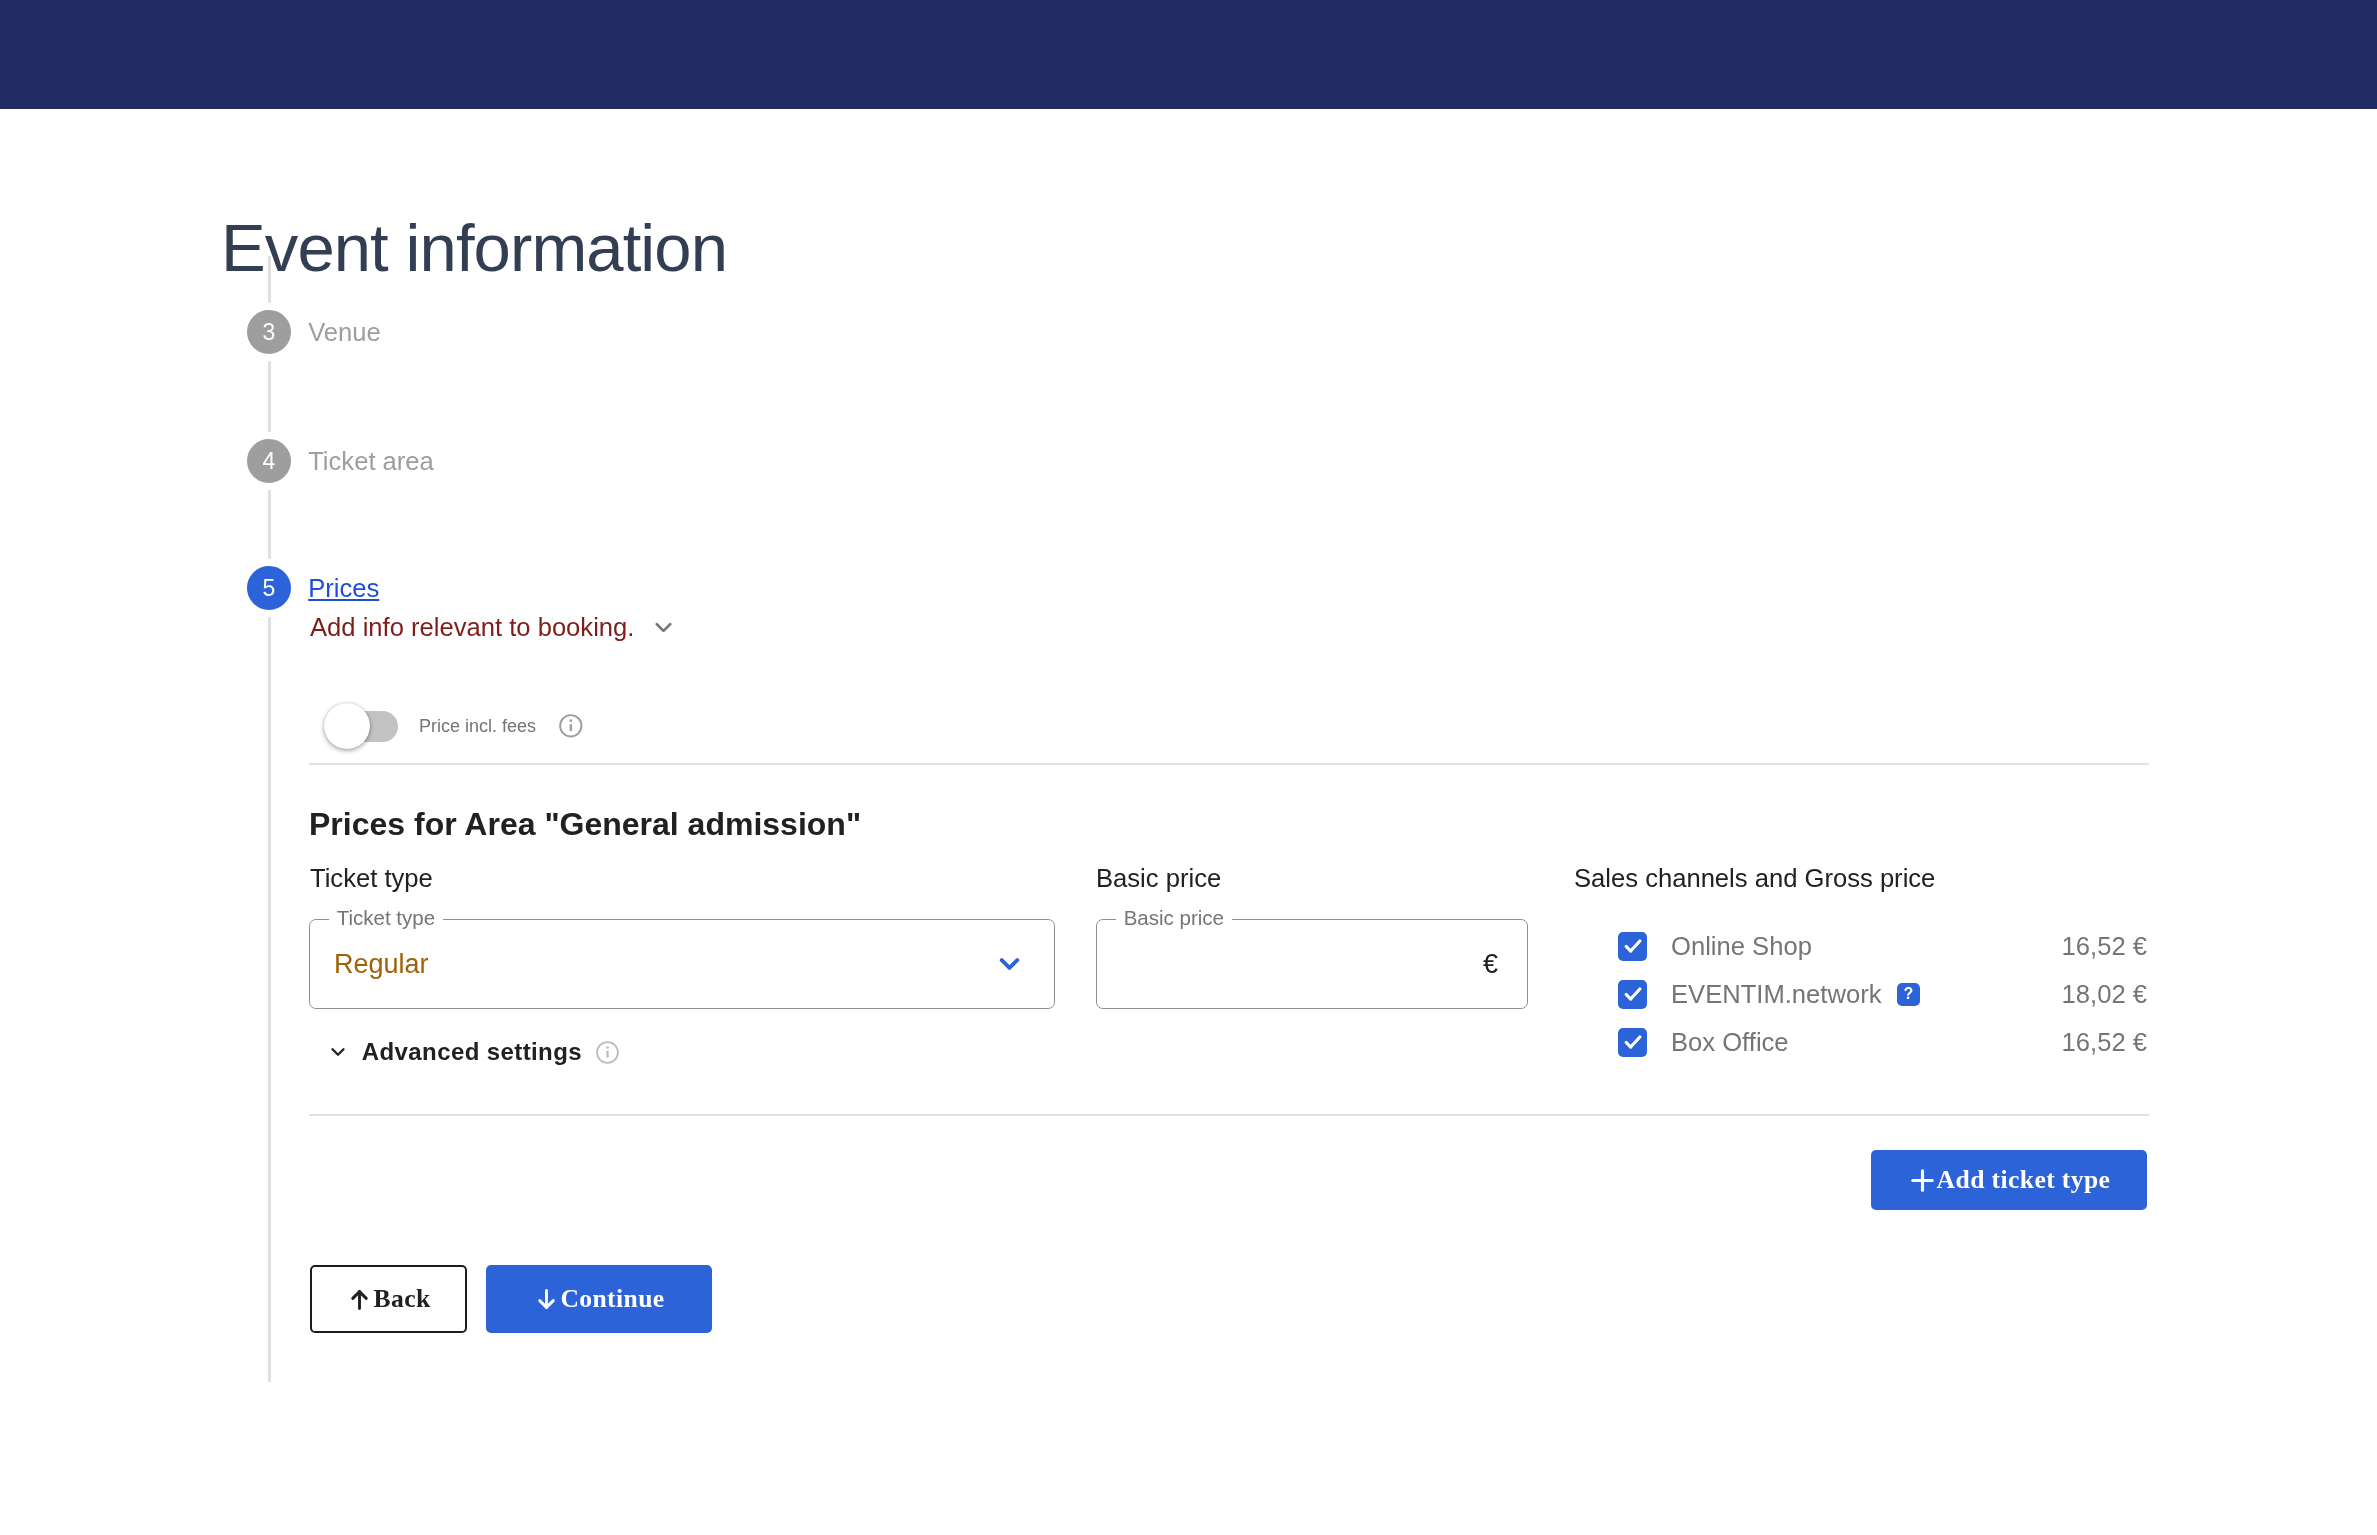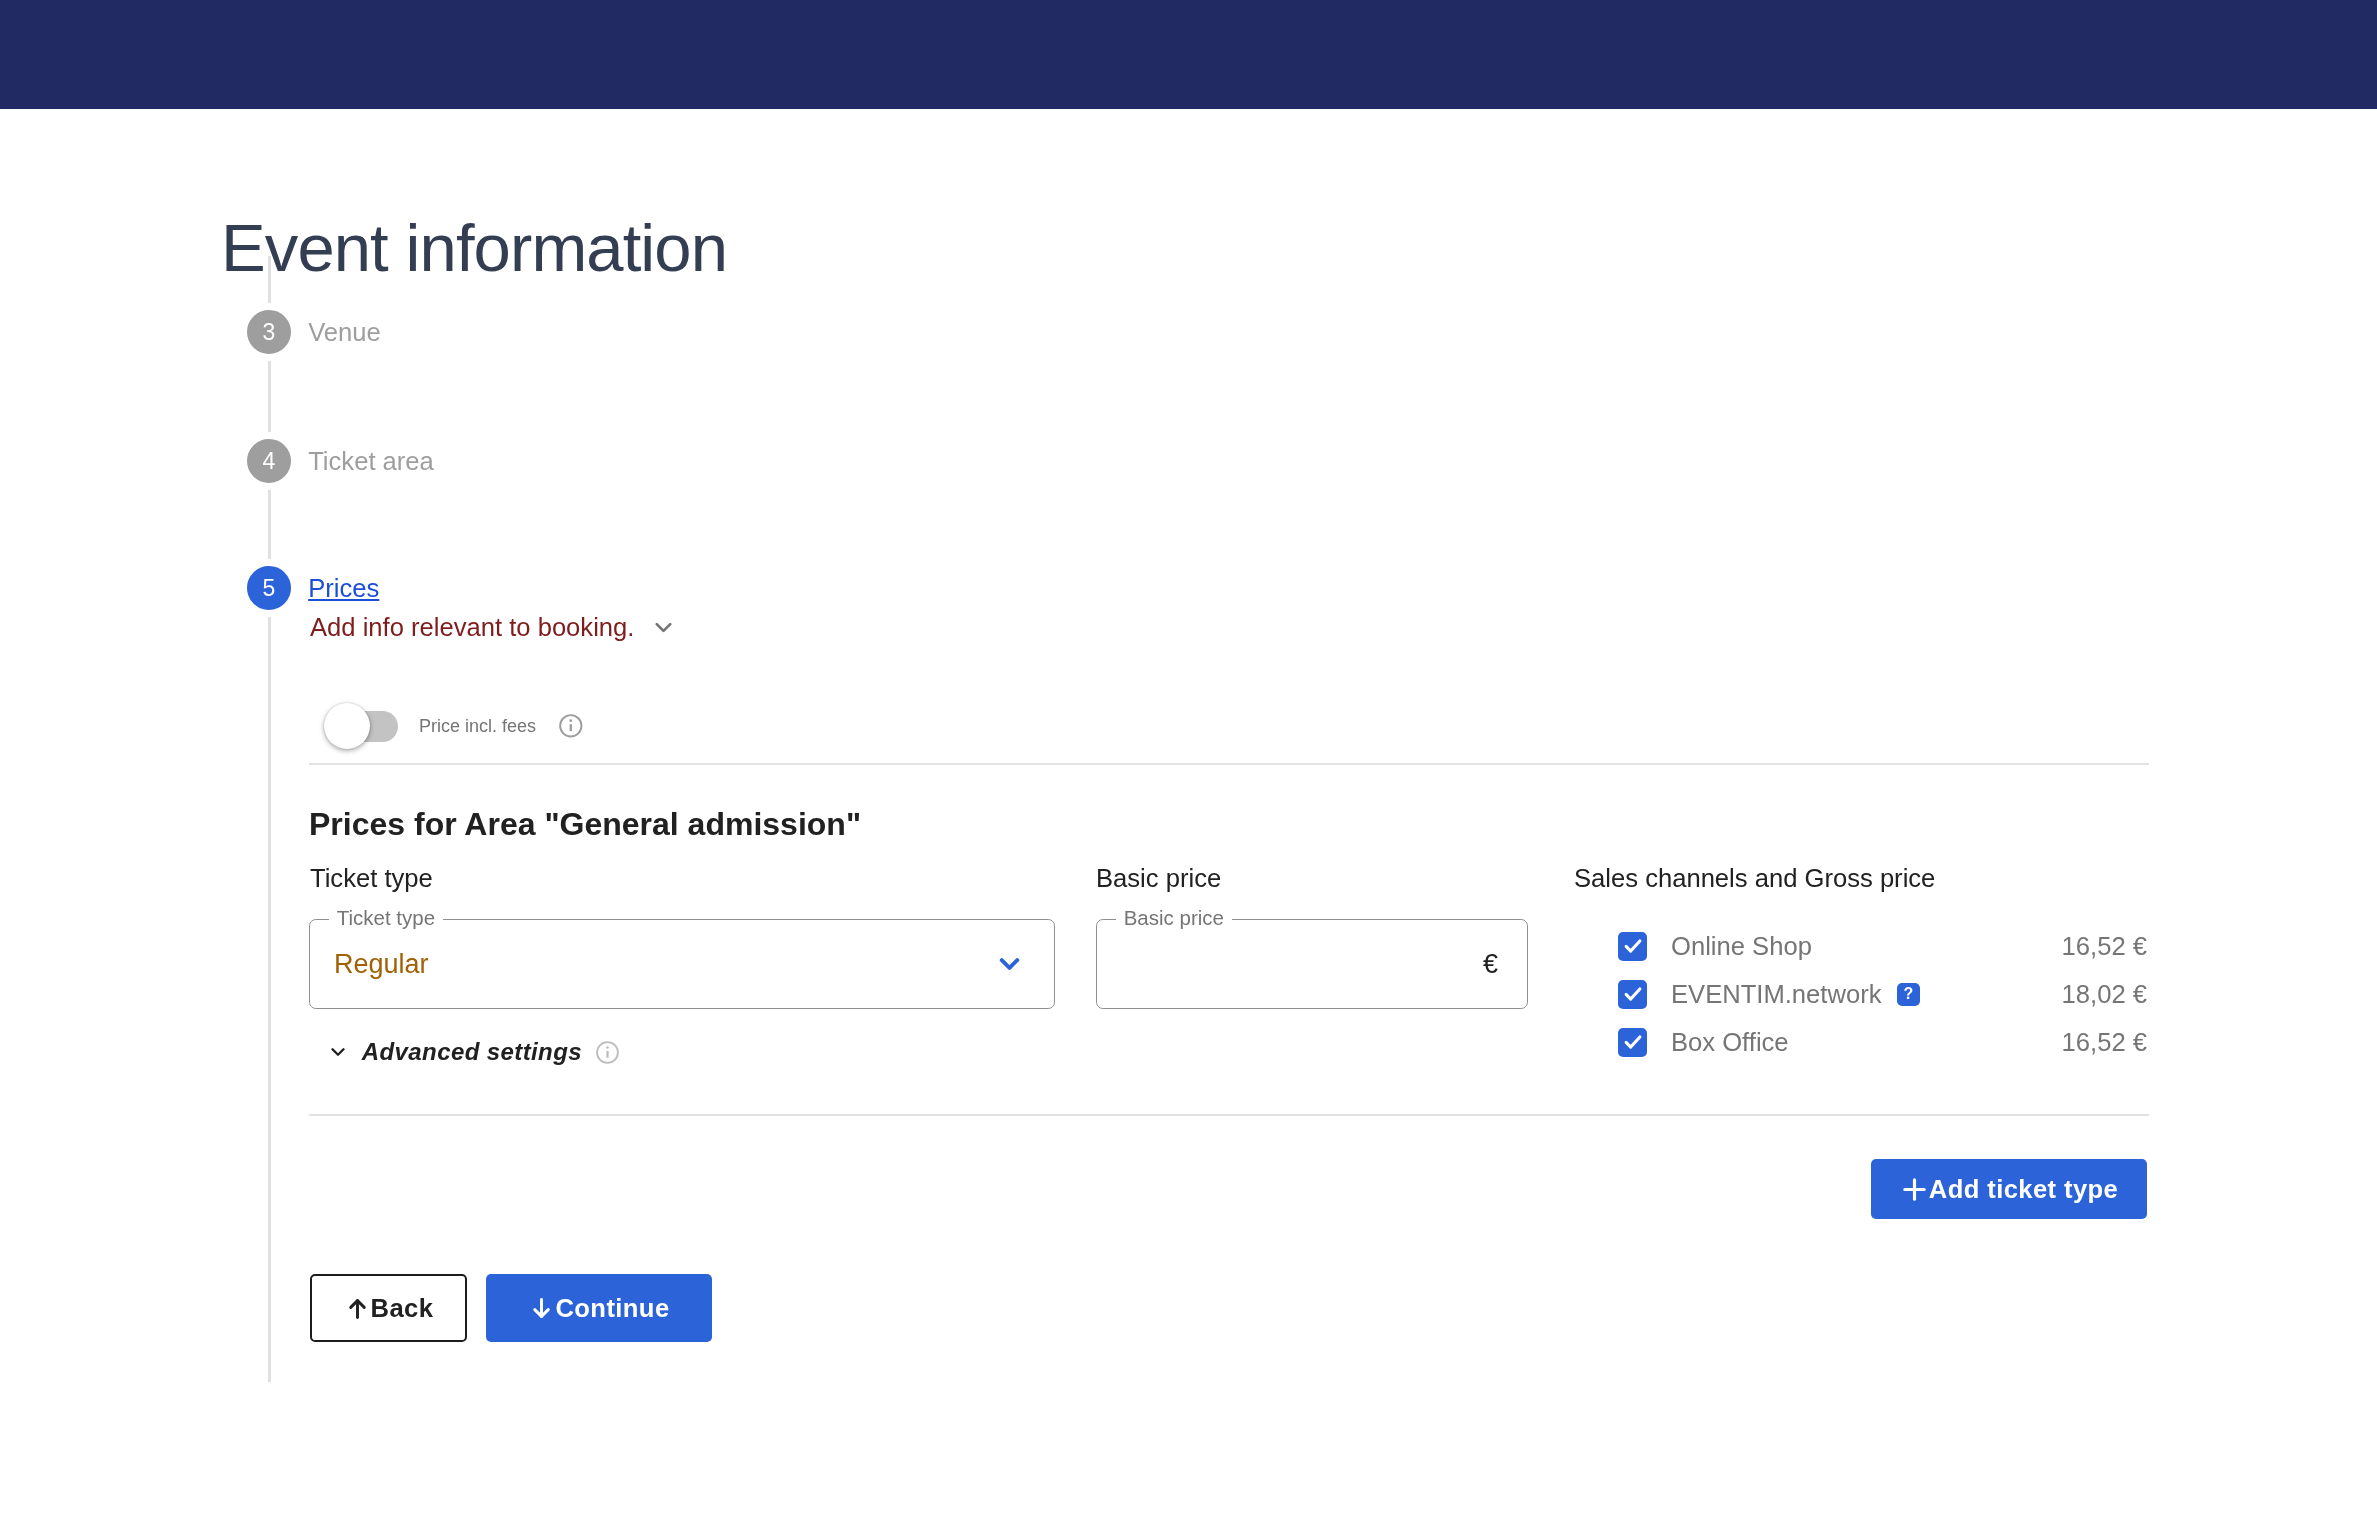--- a/index.html
+++ b/index.html
@@ -50,25 +50,25 @@
   .currency-suffix{position:absolute;right:29px;top:50%;transform:translateY(-50%);font-size:27px;color:#212121;}
   
   .channels{position:absolute;left:1574px;top:922px;width:573px;}
   .channel-row{display:flex;align-items:center;height:48px;padding-left:44px;}
   .checkbox{width:29px;height:29px;border-radius:5.1px;background:#2c63d9;display:flex;align-items:center;justify-content:center;cursor:pointer;flex:0 0 auto;}
   .channel-label{margin-left:24px;font-size:25.6px;color:#757575;}
   .help-badge{margin-left:15.4px;width:23px;height:23px;border-radius:5.1px;background:#2c63d9;color:#fff;
     font-size:16px;font-weight:700;display:flex;align-items:center;justify-content:center;cursor:pointer;}
   .channel-price{margin-left:auto;font-size:25.6px;color:#757575;}
   
-  .advanced-row{position:absolute;left:327px;top:1033px;height:38px;display:flex;align-items:center;gap:12.8px;cursor:pointer;font-style:italic;}
+  .advanced-row{position:absolute;left:327px;top:1033px;height:38px;display:flex;align-items:center;gap:12.8px;cursor:pointer;}
   .advanced-label{font-size:24px;font-weight:700;color:#212121;letter-spacing:0.4px;}
   
   .btn{display:flex;align-items:center;justify-content:center;gap:0;border-radius:5.1px;
-    font-family:Liberation Sans, sans-serif;font-size:25.6px;font-weight:700;letter-spacing:0.4px;cursor:pointer;margin-top:9px;}
+    font-family:Liberation Serif, serif;font-size:25.6px;font-weight:700;letter-spacing:0.4px;cursor:pointer;}
   .add-ticket-btn{position:absolute;left:1871px;top:1150px;width:276px;height:60px;background:#2c63d9;border:none;color:#fff;}
   .back-btn{position:absolute;left:310px;top:1265px;width:157px;height:68px;background:#fff;border:2.6px solid #1c1c1c;color:#212121;box-sizing:border-box;}
   .continue-btn{position:absolute;left:486px;top:1265px;width:226px;height:68px;background:#2c63d9;border:none;color:#fff;}
   .icon{display:inline-flex;flex:0 0 auto;}
 </style>
 </head>
 <body>
 
 <div id="screen">
 

